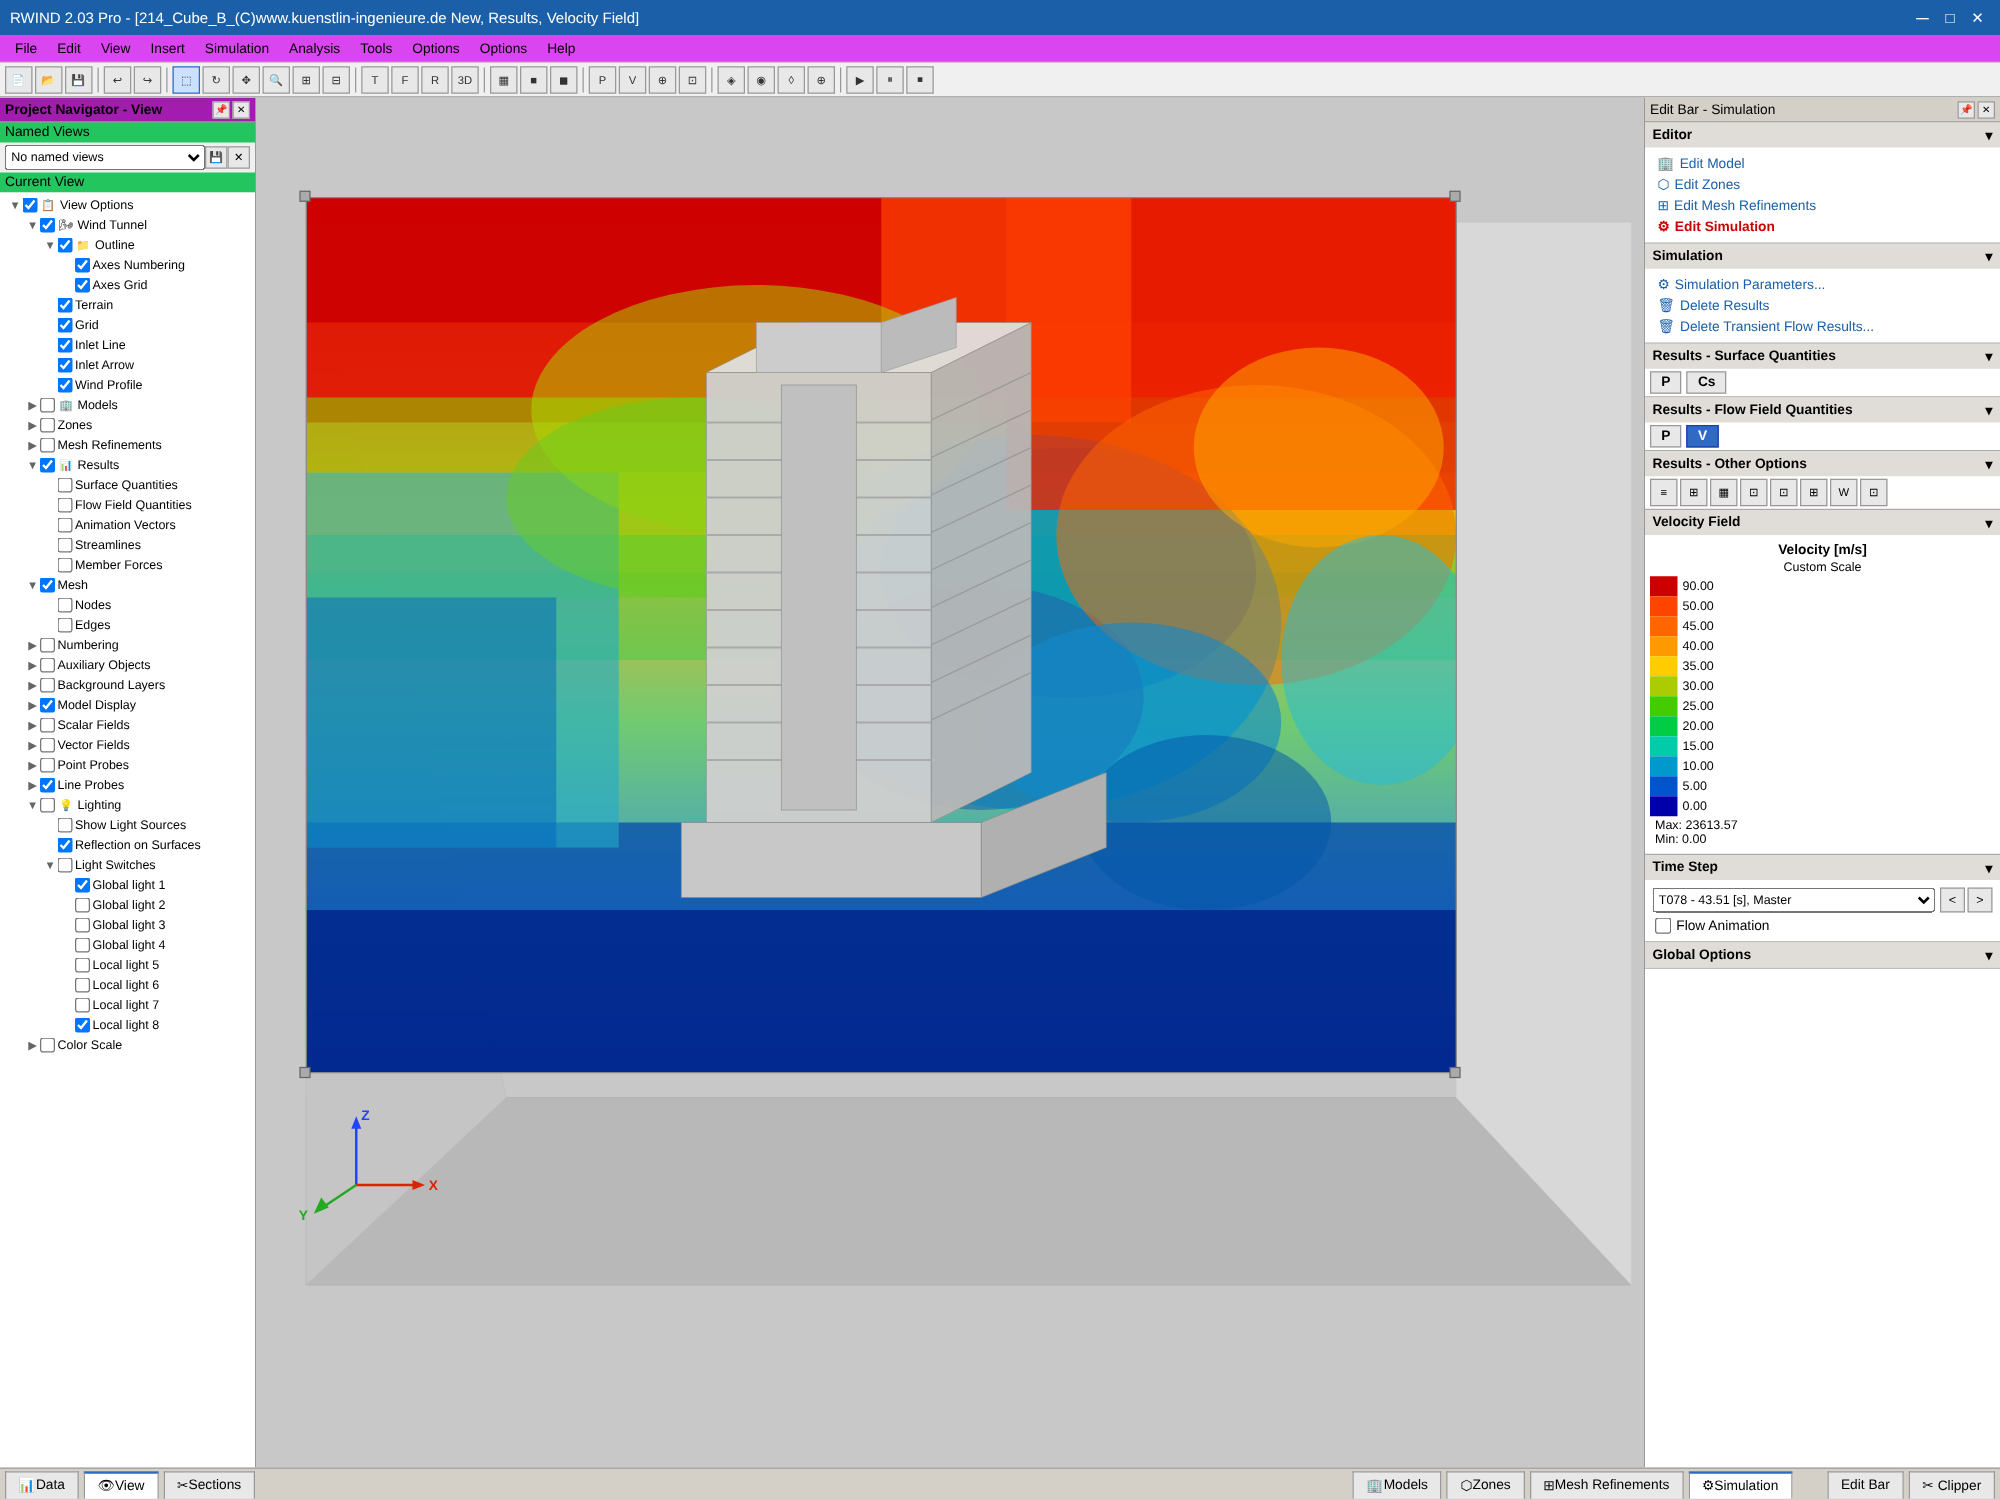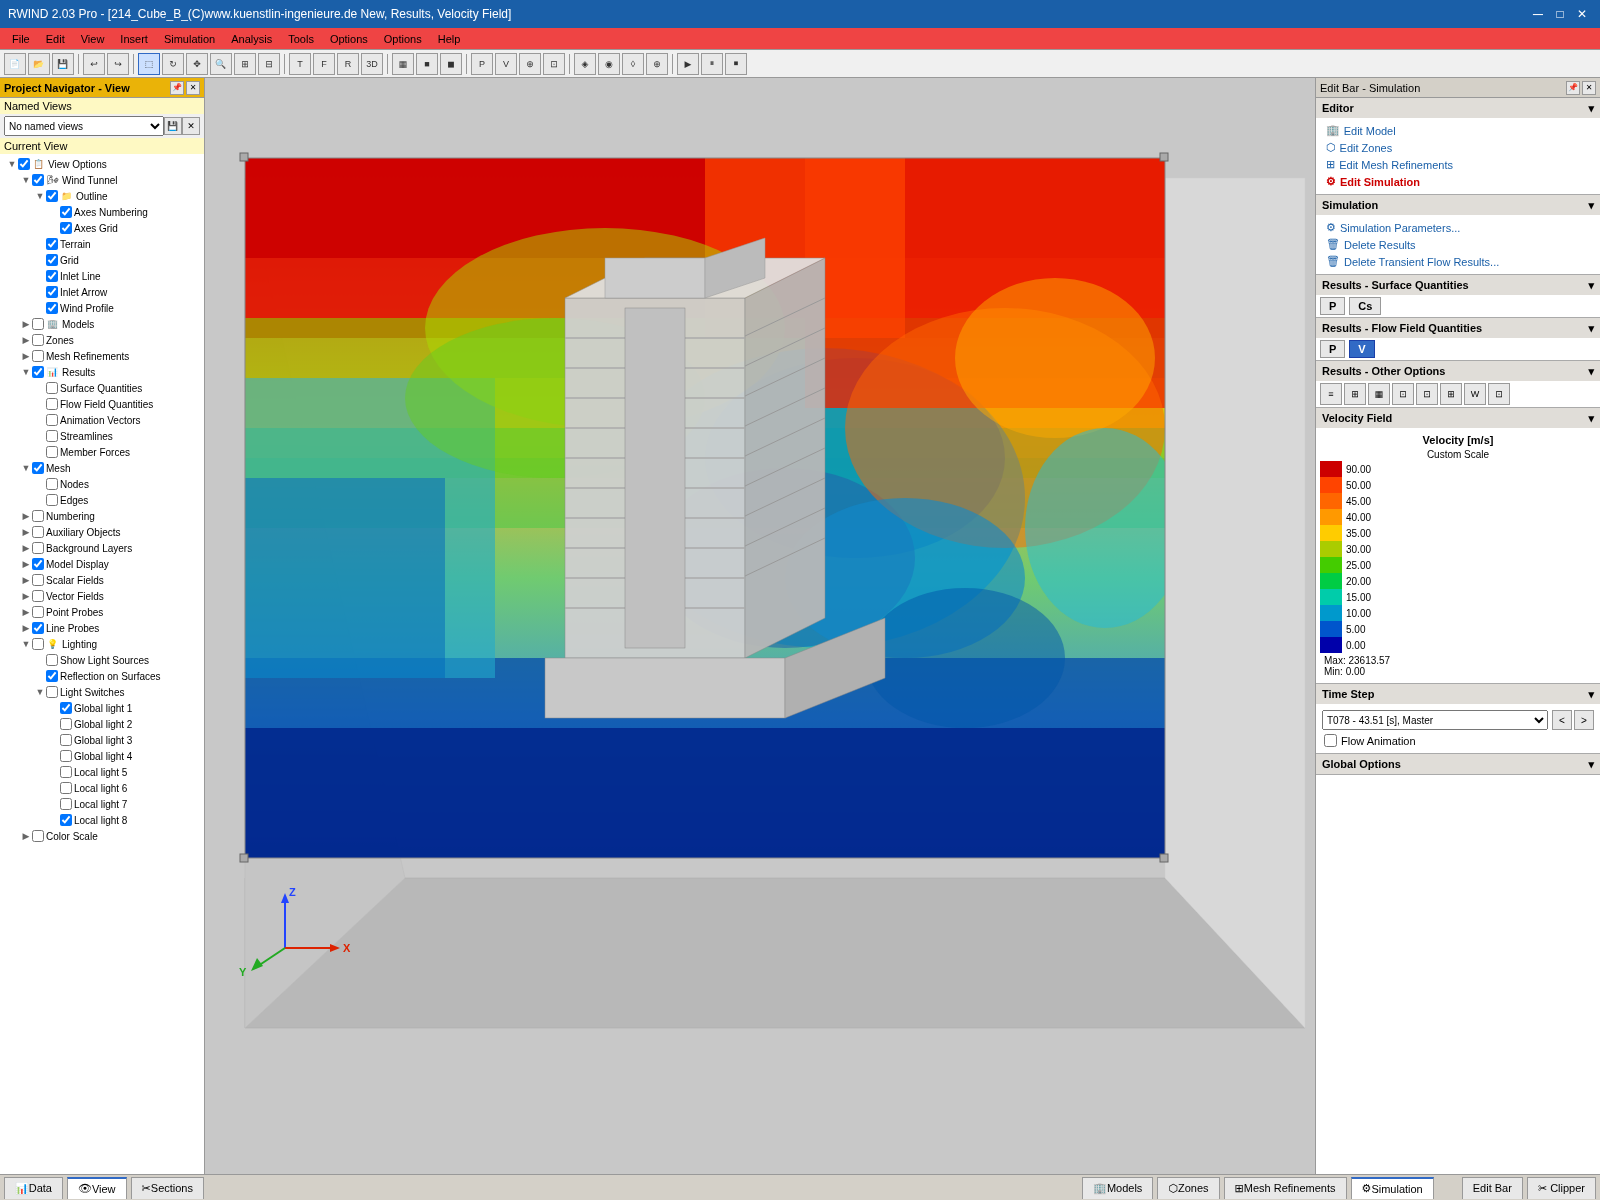--- a/index.html
+++ b/index.html
@@ -16,21 +16,21 @@
       justify-content: space-between;
     }
     #titlebar .controls { display: flex; gap: 2px; }
     #titlebar .controls button {
       background: transparent; border: none; color: white;
       width: 20px; height: 20px; cursor: pointer; font-size: 12px;
     }
     
     
     #menubar {
-      background: #ef4444;
+      background: #d946ef;
       height: 22px;
       display: flex;
       align-items: center;
       border-bottom: 1px solid #999;
       padding: 0 4px;
     }
     #menubar .menu-item {
       padding: 2px 8px;
       cursor: pointer;
       font-size: 11px;
@@ -68,35 +68,35 @@
     
     #left-panel {
       width: 205px;
       background: #f0f0f0;
       border-right: 1px solid #999;
       display: flex;
       flex-direction: column;
       overflow: hidden;
     }
     #left-panel-header {
-      background: #eab308;
+      background: #a21caf;
       border-bottom: 1px solid #999;
       display: flex;
       align-items: center;
       justify-content: space-between;
       padding: 2px 4px;
       height: 20px;
     }
     #left-panel-header span { font-size: 11px; font-weight: bold; }
     
     
     .panel-section-title {
       font-size: 11px;
       padding: 2px 4px;
-      background: #fef9c3;
+      background: #22c55e;
     }
     .named-views-row {
       display: flex;
       align-items: center;
       padding: 2px 4px;
       gap: 0;
     }
     .named-views-row select {
       flex: 1;
       height: 20px;

